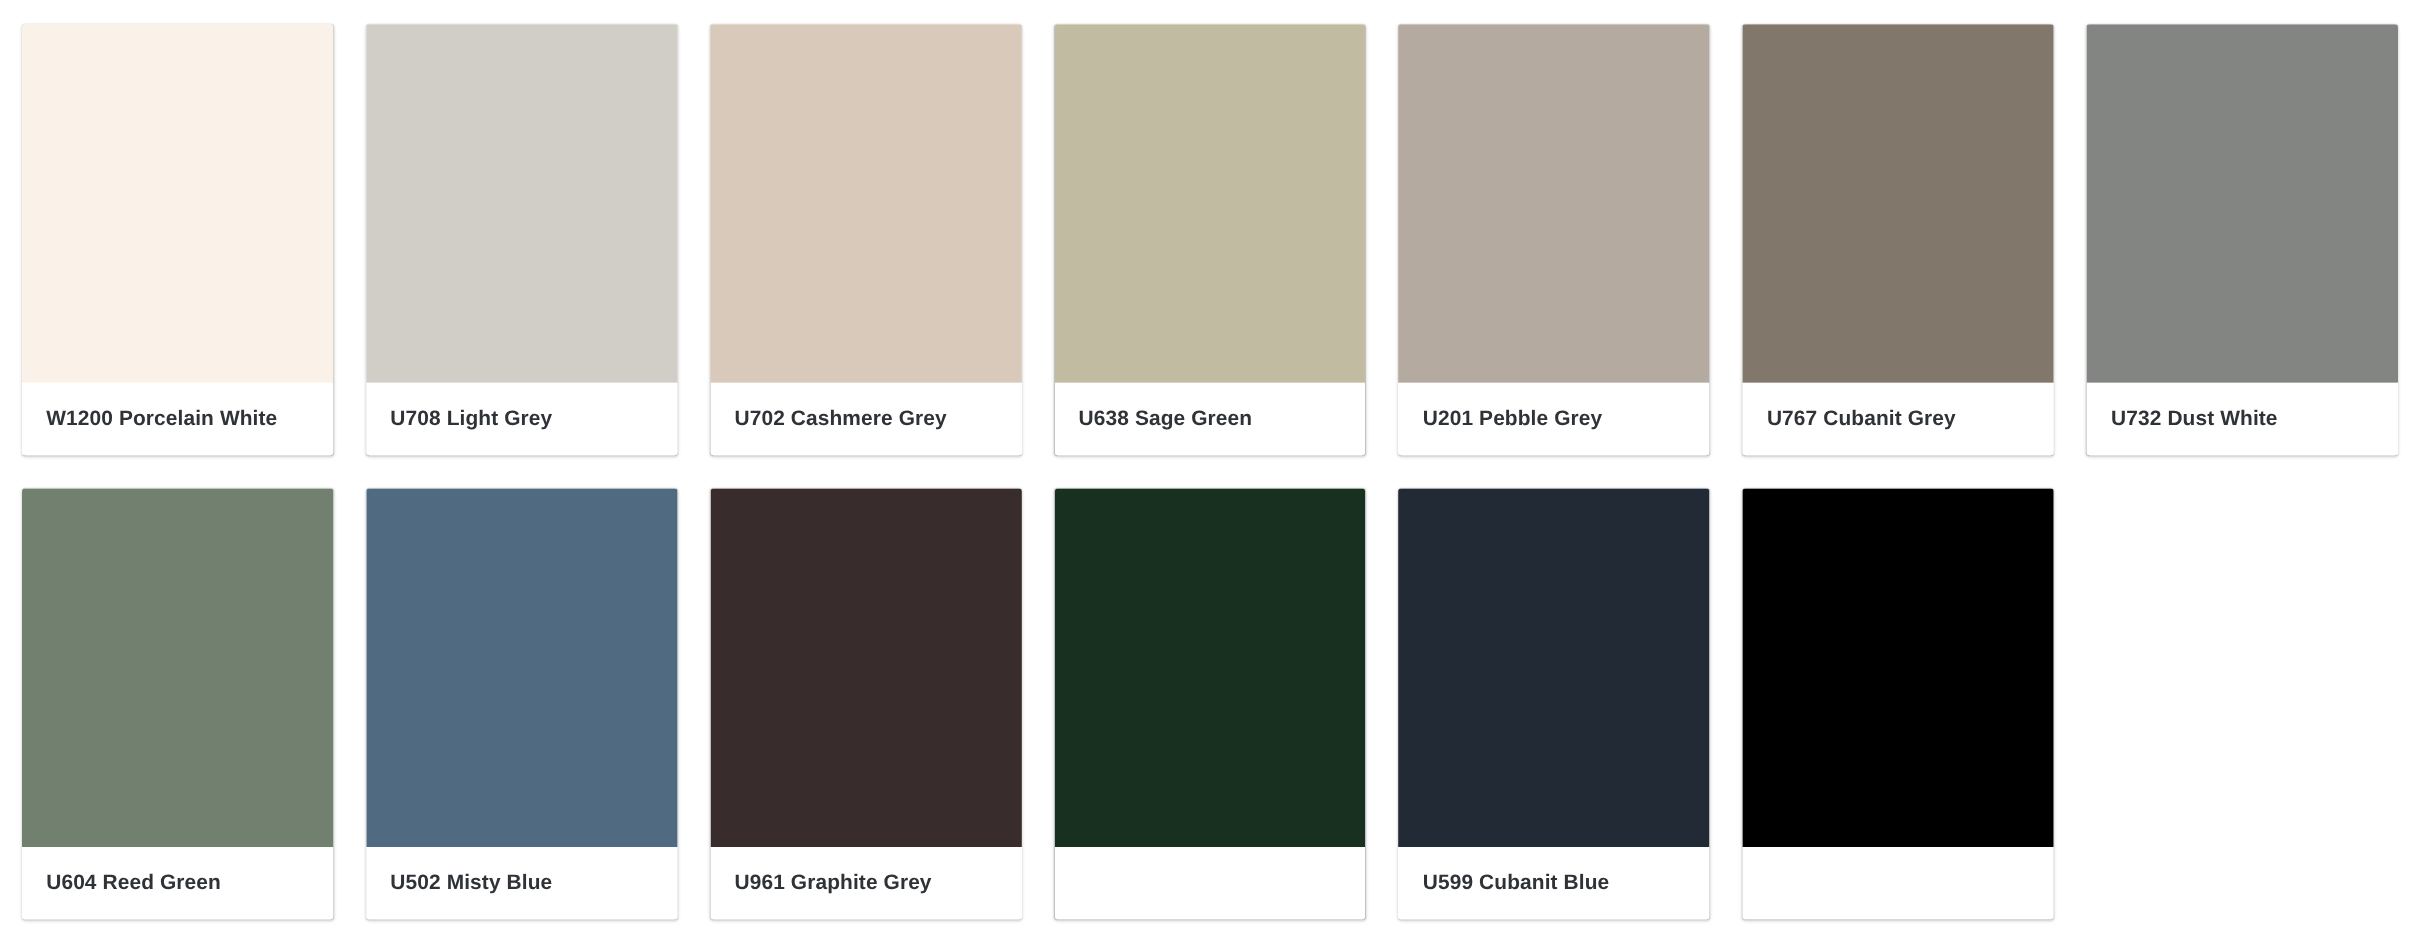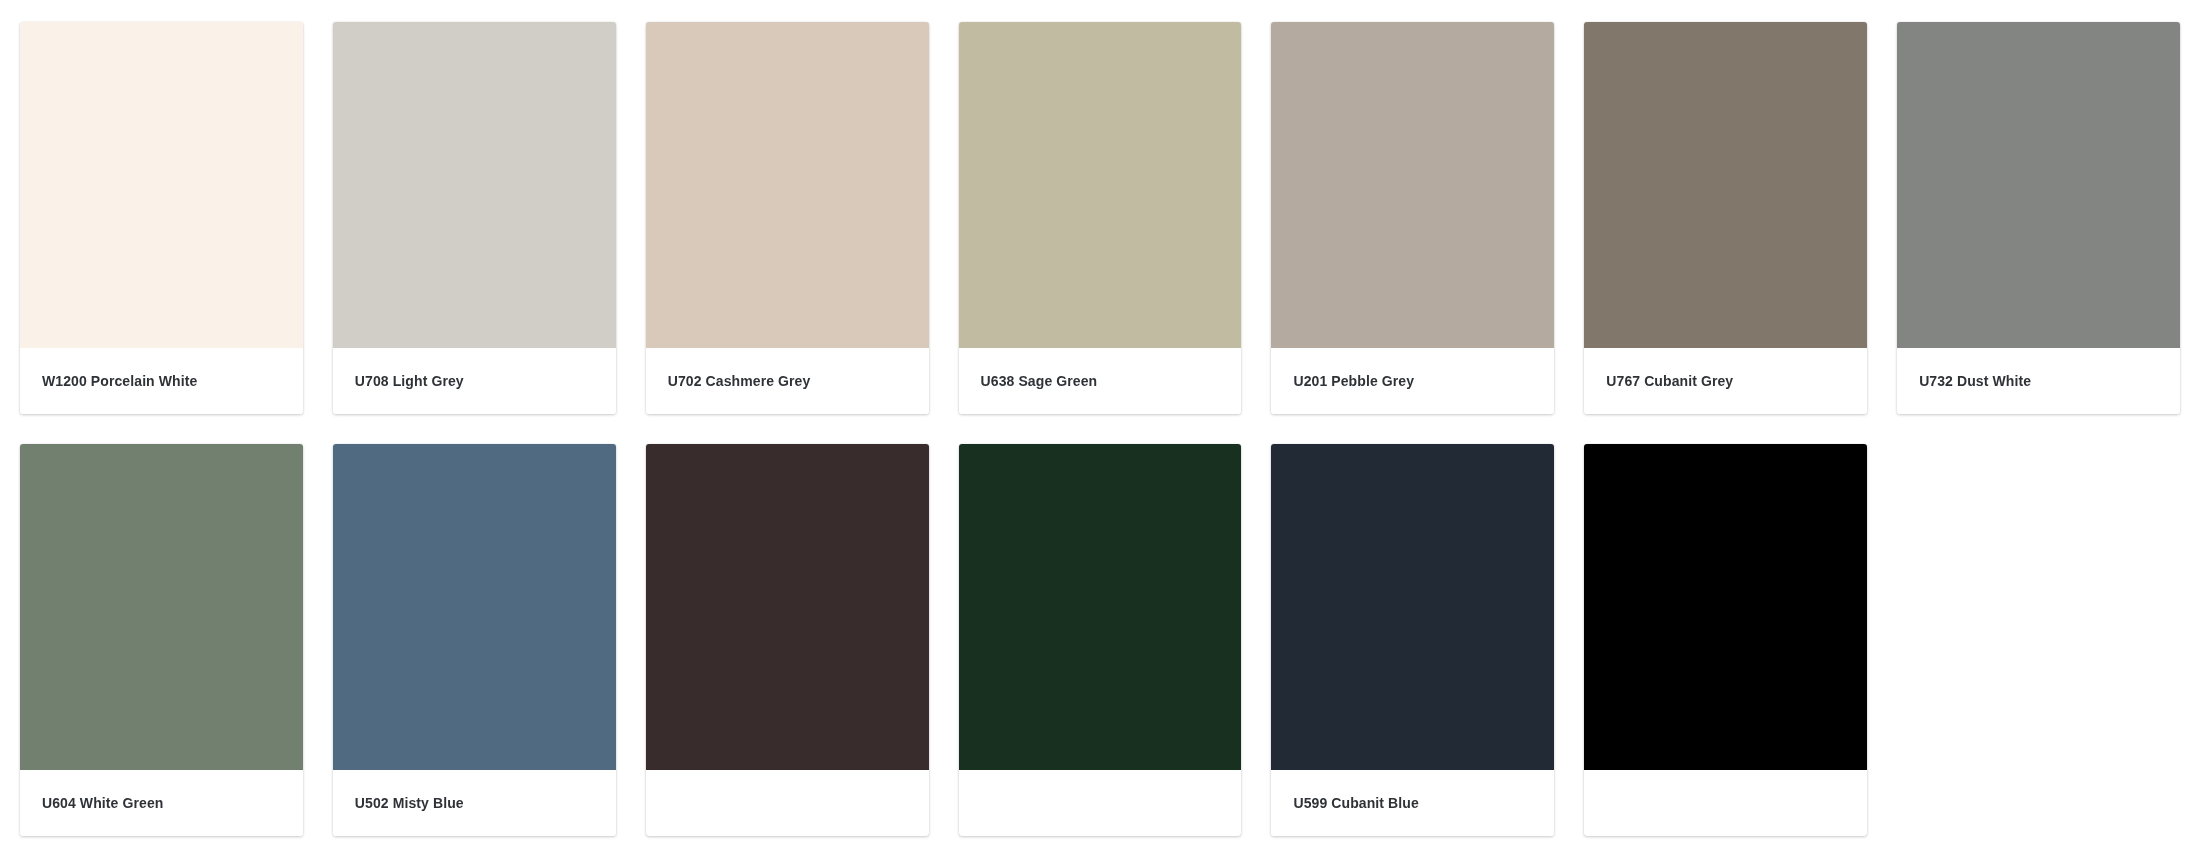--- a/index.html
+++ b/index.html
@@ -44,21 +44,21 @@
 
   .swatch-caption {
     flex: 1 1 auto;
     display: flex;
     align-items: center;
     padding: 0 22px;
     background: #ffffff;
   }
 
   .swatch-label {
-    font-size: 14px;
+    font-size: 19px;
     font-weight: bold;
     color: #2f3337;
     letter-spacing: 0.1px;
     line-height: 1.2;
     white-space: nowrap;
   }
 </style>
 </head>
 <body>
 
@@ -101,31 +101,34 @@
     </div>
     <div class="swatch-card">
       <div class="swatch-color" style="background-color: rgb(131, 133, 131);"></div>
       <div class="swatch-caption">
         <span class="swatch-label">U732 Dust White</span>
       </div>
     </div>
     <div class="swatch-card">
       <div class="swatch-color" style="background-color: rgb(113, 128, 111);"></div>
       <div class="swatch-caption">
-        <span class="swatch-label">U604 White Green</span>
+        <span class="swatch-label">U604 Reed Green</span>
       </div>
     </div>
     <div class="swatch-card">
       <div class="swatch-color" style="background-color: rgb(80, 106, 130);"></div>
       <div class="swatch-caption">
         <span class="swatch-label">U502 Misty Blue</span>
       </div>
     </div>
     <div class="swatch-card">
       <div class="swatch-color" style="background-color: rgb(56, 45, 44);"></div>
+      <div class="swatch-caption">
+        <span class="swatch-label">U961 Graphite Grey</span>
+      </div>
     </div>
     <div class="swatch-card">
       <div class="swatch-color" style="background-color: rgb(23, 48, 31);"></div>
     </div>
     <div class="swatch-card">
       <div class="swatch-color" style="background-color: rgb(34, 42, 54);"></div>
       <div class="swatch-caption">
         <span class="swatch-label">U599 Cubanit Blue</span>
       </div>
     </div>

